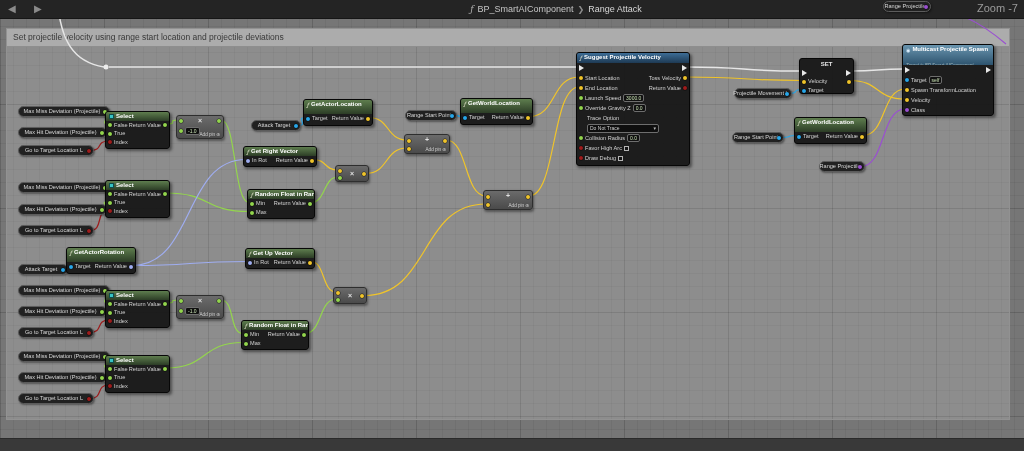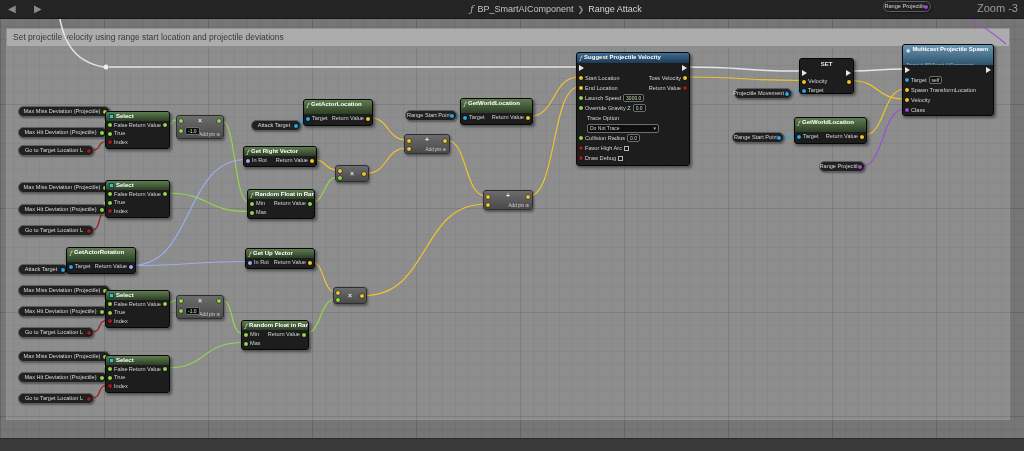--- a/index.html
+++ b/index.html
@@ -690,15 +690,15 @@
         </div>
       </div>
     </div>
   <div id="toolbar">
     <span class="navarrow" style="left:8px">◀</span>
     <span class="navarrow" style="left:34px">▶</span>
     <span id="breadcrumb">
       <span class="fxg">ƒ</span><span>BP_SmartAIComponent</span><span class="sep">❯</span><span class="cur">Range Attack</span>
     </span>
   </div>
-  <span id="zoomlabel">Zoom -3</span>
+  <span id="zoomlabel">Zoom -7</span>
   <div id="bottombar"></div>
 </div>
 
 </body></html>

